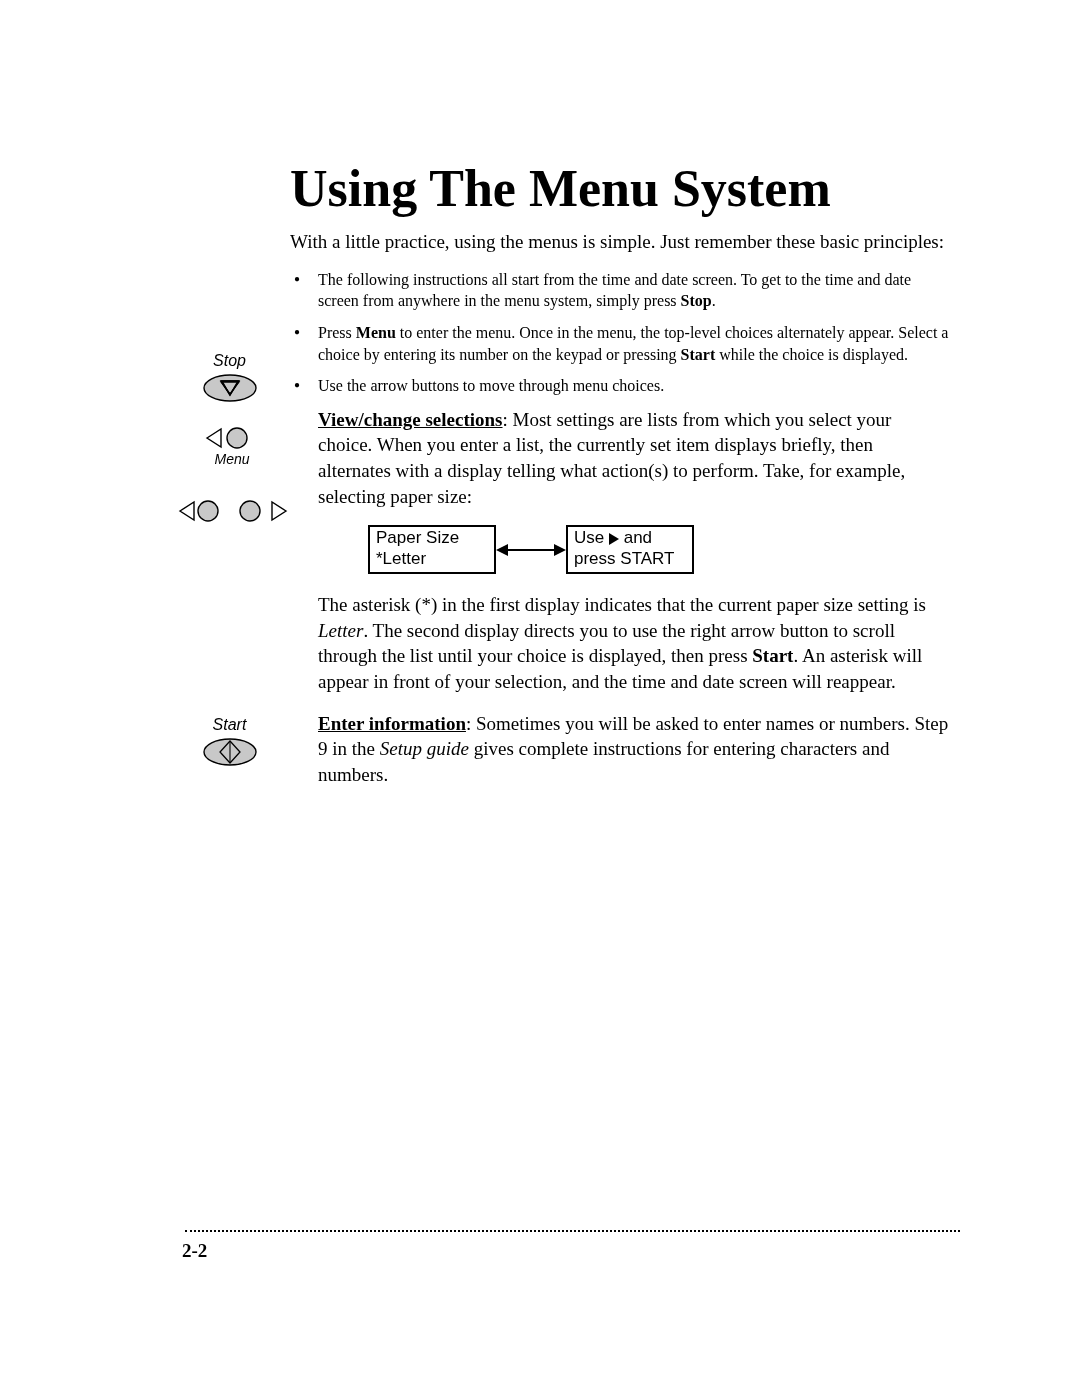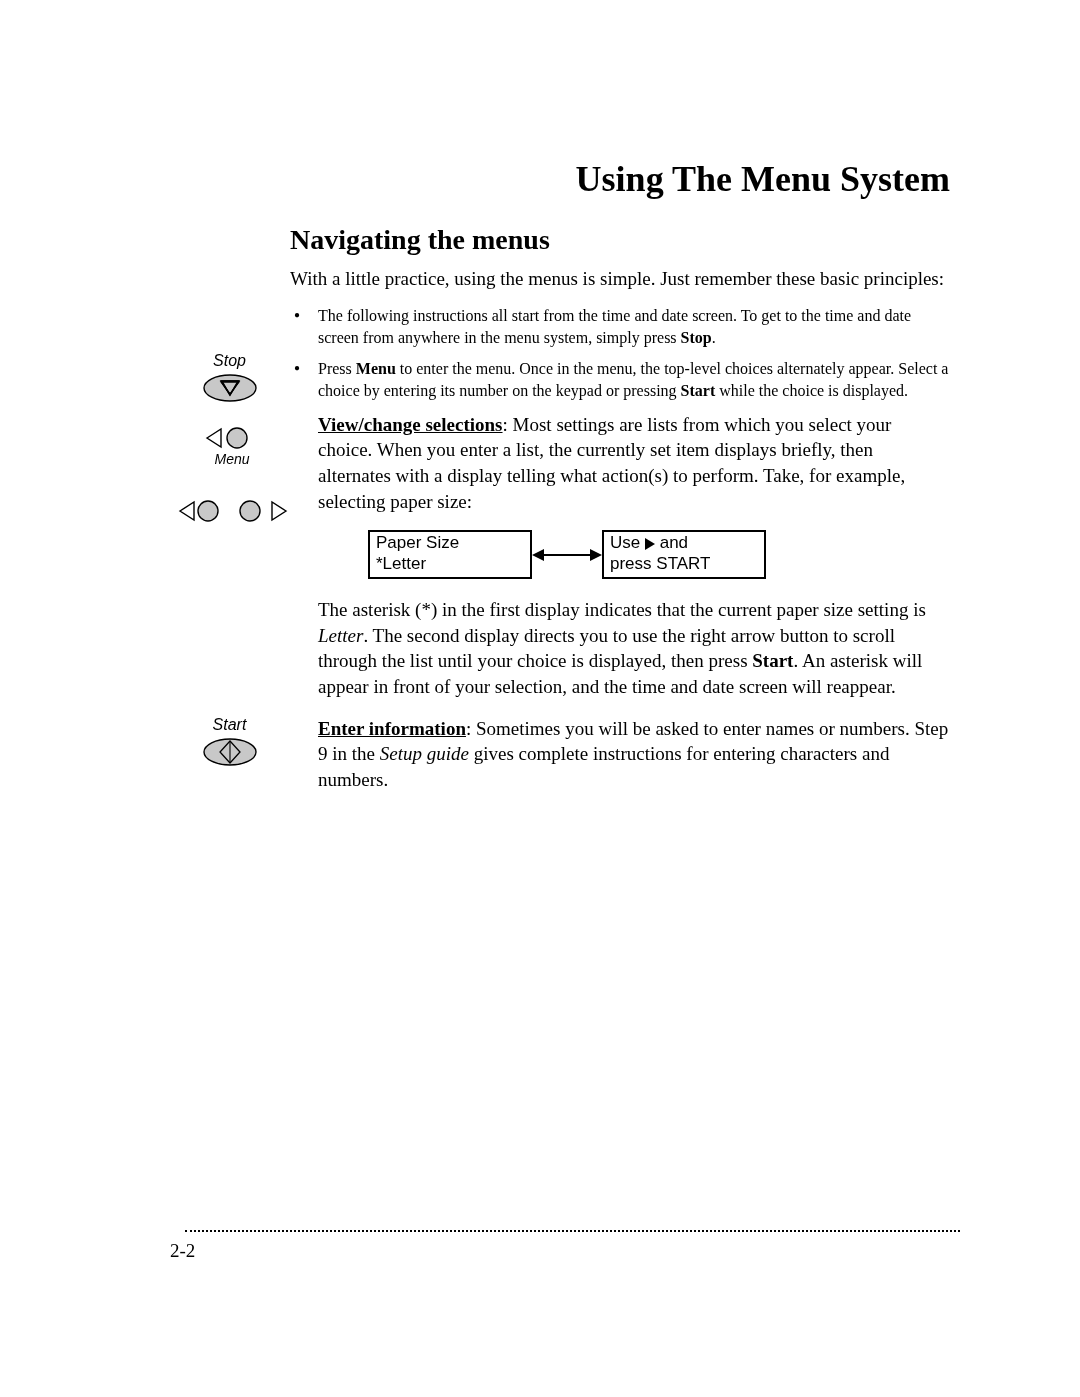--- a/index.html
+++ b/index.html
@@ -14,25 +14,24 @@
     height: 1397px;
     position: relative;
     box-sizing: border-box;
     padding: 160px 120px 0 170px;
   }
   .content-col {
     margin-left: 120px;   
     margin-right: 10px;
   }
   h1 {
-    font-size: 36px;
+    font-size: 52px;
     font-weight: bold;
     margin: 0 0 12px 0;
     line-height: 1.1;
-    text-align: right;
   }
   h2 {
     font-size: 28px;
     font-weight: bold;
     margin: 24px 0 10px 0;
   }
   p {
     font-size: 19px;
     line-height: 1.35;
     margin: 0 0 14px 0;
@@ -89,44 +88,45 @@
     font-family: Arial, Helvetica, sans-serif;
     font-size: 17px;
     display: flex;
     align-items: center;
     gap: 0;
   }
   .lcd {
     border: 2px solid #000;
     padding: 1px 6px 3px 6px;
     line-height: 1.2;
-    width: 164px;
+    width: 128px;
     box-sizing: border-box;
   }
   .lcd .row { white-space: nowrap; }
   .double-arrow {
     width: 70px;
     display: flex;
     align-items: center;
     justify-content: center;
   }
 
   
   .footer-rule {
     position: absolute;
     left: 185px;
     right: 120px;
     bottom: 165px;
     border-top: 2px dotted #000;
   }
   .page-num {
     position: absolute;
-    left: 170px;
+    left: 182px;
     bottom: 135px;
     font-size: 19px;
+    font-weight: bold;
   }
 
   svg { display: block; }
 </style>
 </head>
 <body>
 
 <div class="page">
 
   <div class="margin-icons" style="top:352px;">
@@ -164,33 +164,35 @@
     <svg width="60" height="30" viewBox="0 0 60 30" style="margin:0 auto;">
       <ellipse cx="30" cy="15" rx="26" ry="13" fill="#c8c8c8" stroke="#000" stroke-width="1.4"></ellipse>
       <polygon points="30,4 40,15 30,26 20,15" fill="none" stroke="#000" stroke-width="1.3"></polygon>
       <line x1="30" y1="5" x2="30" y2="25" stroke="#000" stroke-width="1.1"></line>
     </svg>
   </div>
 
   <div class="content-col">
     <h1>Using The Menu System</h1>
 
-    <h2>Navigating the menus</h2>
     <p>With a little practice, using the menus is simple. Just remember these basic principles:</p>
 
     <ul class="bullets">
 
       <li>
         <span>The following instructions all start from the time and date screen. To get to the time and date screen from anywhere in the menu system, simply press </span><span class="b">Stop</span><span>.</span>
       </li>
 
       <li>
         <span>Press </span><span class="b">Menu</span><span> to enter the menu. Once in the menu, the top-level choices alternately appear. Select a choice by entering its number on the keypad or pressing </span><span class="b">Start</span><span> while the choice is displayed.</span>
       </li>
 
+      <li>
+        <span>Use the arrow buttons to move through menu choices.</span>
+      </li>
 
     </ul>
 
     <div class="sub-block">
       <span class="u">View/change selections</span><span>: Most settings are lists from which you select your choice. When you enter a list, the currently set item displays briefly, then alternates with a display telling what action(s) to perform. Take, for example, selecting paper size:</span>
     </div>
 
     <div class="sub-block">
       <div class="diagram">
         <div class="lcd">

